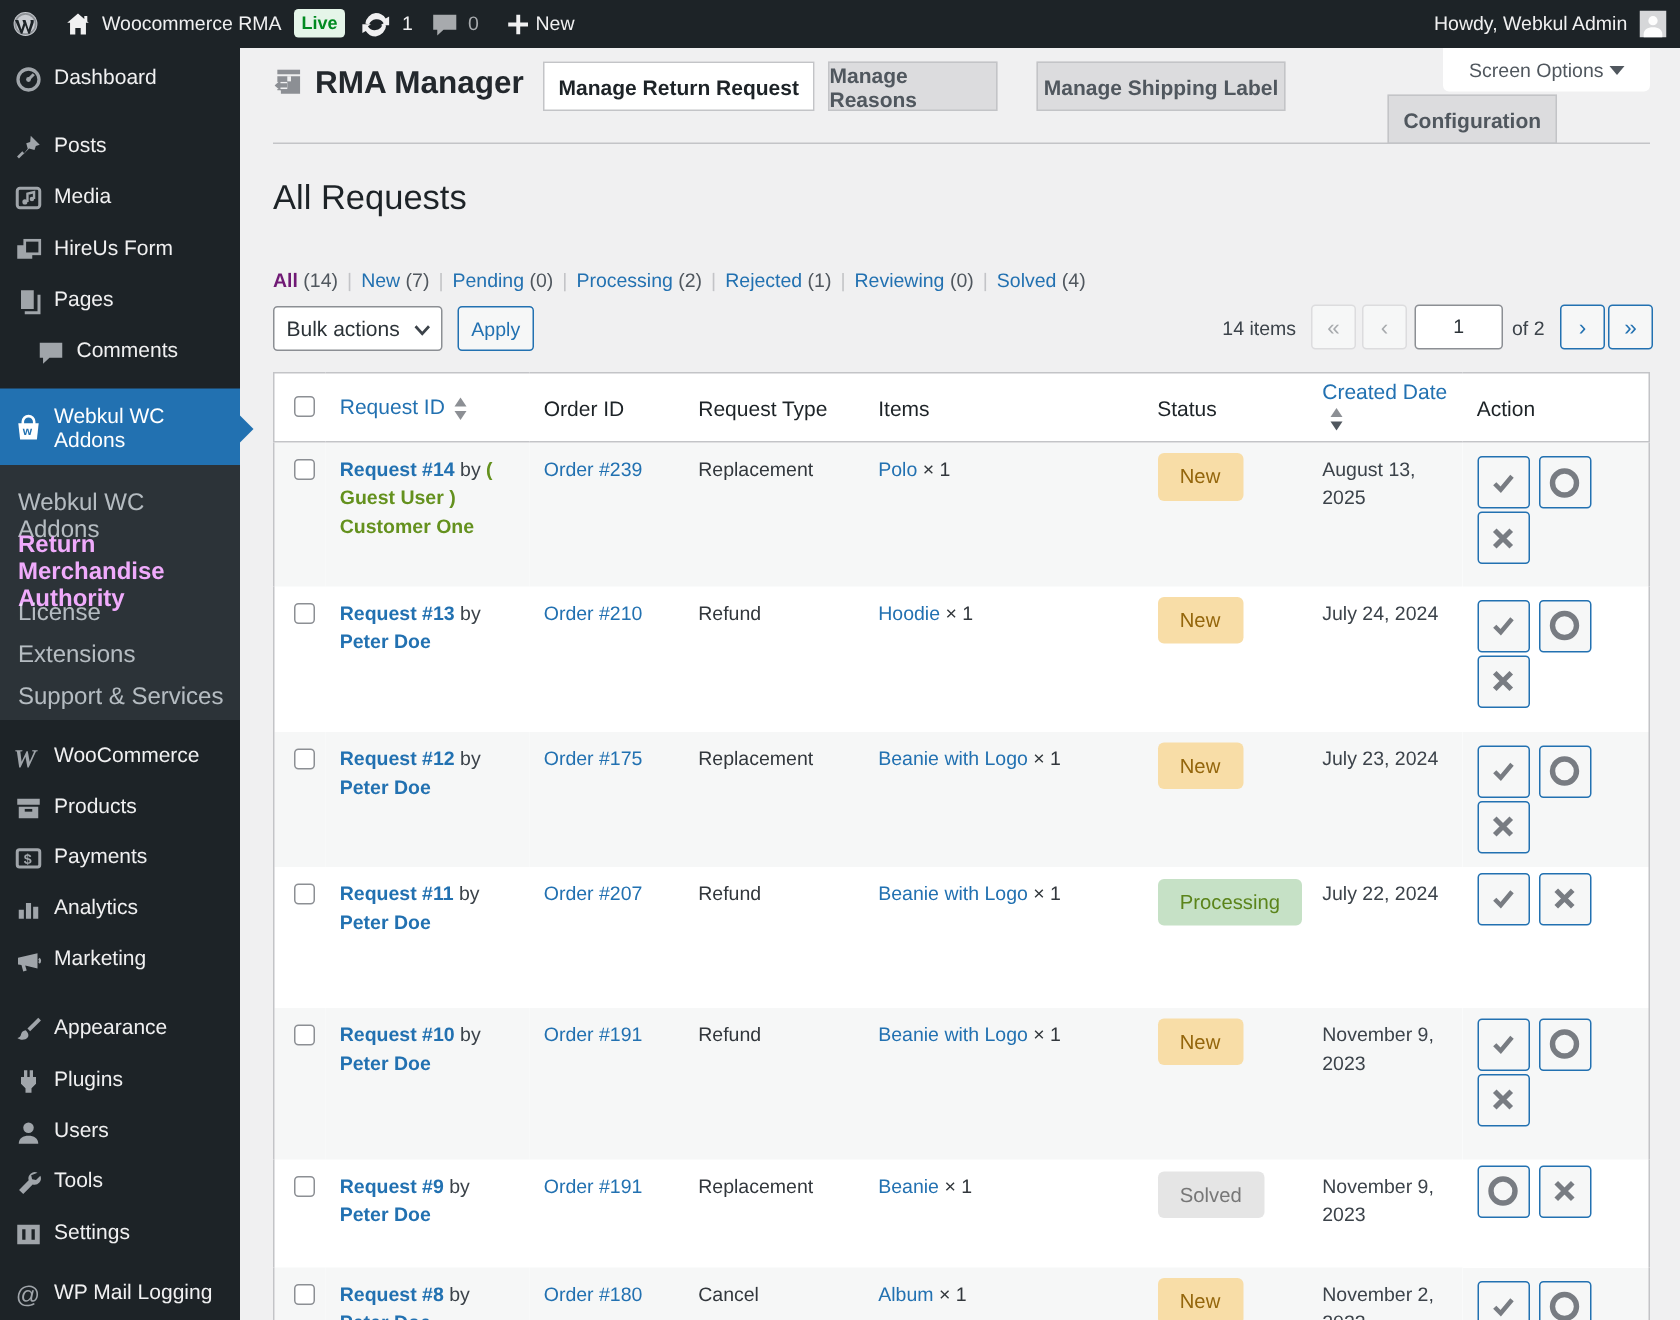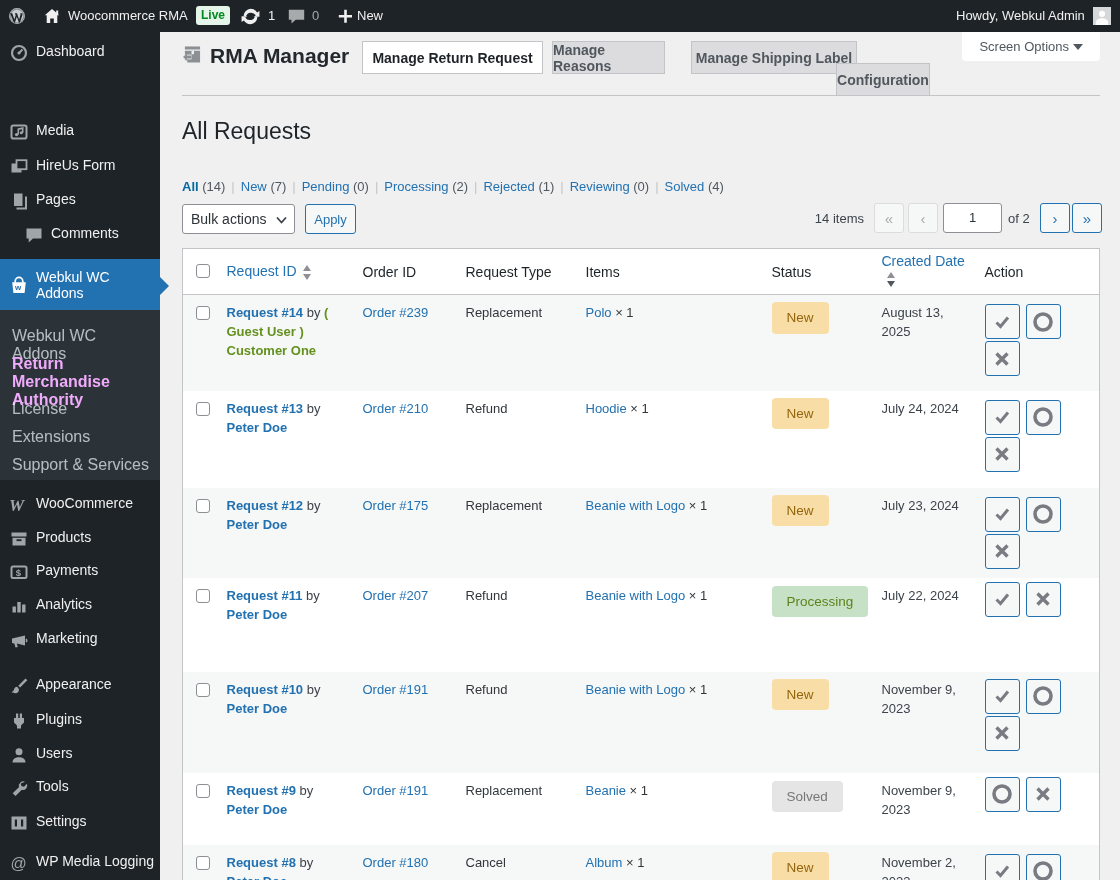--- a/index.html
+++ b/index.html
@@ -23,29 +23,29 @@
 .smi { position:absolute; left:12px; width:140px; color:rgba(240,246,252,.7); font-size:16px; line-height:18px; }
 .smi.act { color:#f0abfc; font-weight:700; }
 
 
 #rma-ico { position:absolute; left:183px; top:46px; width:18px; height:18px; }
 #h-title { position:absolute; left:210px; top:44px; font-size:21px; font-weight:700; color:#23282d; }
 .tab { position:absolute; height:33px; border:1px solid #c3c4c7; background:#dcdcde; color:#50575e; font-size:14px; font-weight:700; display:flex; align-items:center; justify-content:center; }
 #tab1 { left:362px; top:41px; width:181px; background:#fff; color:#1d2327; }
 #tab2 { left:552px; top:41px; width:113px; }
 #tab3 { left:691px; top:41px; width:166px; }
-#tab4 { left:836px; top:63px; width:94px; }
+#tab4 { left:925px; top:63px; width:113px; }
 #tabline { position:absolute; left:182px; top:95px; width:918px; height:1px; background:#c3c4c7; }
 #screenopt { position:absolute; left:962px; top:32px; width:138px; height:29px; background:#fff; border-radius:0 0 4px 4px; color:#50575e; font-size:13px; display:flex; align-items:center; justify-content:center; }
 
 
 #allreq { position:absolute; left:182px; top:118px; font-size:23px; font-weight:400; color:#1d2327; }
 #filters { position:absolute; left:182px; top:179px; font-size:13px; color:#50575e; }
 #filters a { color:#2271b1; }
-#filters .cur { color:#0369a1; font-weight:700; }
+#filters .cur { color:#701a75; font-weight:700; }
 #filters .sep { color:#c3c4c7; padding:0 6px; }
 #bulksel { position:absolute; left:182px; top:204px; width:113px; height:30px; border:1px solid #8c8f94; border-radius:3px; background:#fff; color:#2c3338; font-size:14px; display:flex; align-items:center; padding-left:8px; }
 
 #applybtn { position:absolute; left:305px; top:204px; width:51px; height:30px; border:1px solid #2271b1; border-radius:3px; background:#f6f7f7; color:#2271b1; font-size:13px; display:flex; align-items:center; justify-content:center; }
 #nitems { position:absolute; left:764px; top:211px; width:100px; text-align:right; font-size:13px; color:#3c434a; }
 .pgbtn { position:absolute; top:203px; width:30px; height:30px; border-radius:3px; font-size:15px; display:flex; align-items:center; justify-content:center; }
 .pgbtn.dis { background:#f6f7f7; border:1px solid #dcdcde; color:#a7aaad; }
 .pgbtn.en { background:#f6f7f7; border:1px solid #2271b1; color:#2271b1; }
 #pginput { position:absolute; left:943px; top:203px; width:59px; height:30px; border:1px solid #8c8f94; border-radius:3px; background:#fff; text-align:center; font-size:13px; color:#2c3338; line-height:28px; }
 #pgof { position:absolute; left:1008px; top:211px; font-size:13px; color:#3c434a; }
@@ -113,20 +113,27 @@
 </div>
 <div id="sidebar">
 <div class="mi" style="top:11px;">
       <span class="ic"><svg width="20" height="20" viewBox="0 0 20 20">
           <circle cx="10" cy="10" r="7" fill="none" stroke="#a0a5aa" stroke-width="2.2"></circle>
           <path d="M10 10L13.5 6.5" stroke="#a0a5aa" stroke-width="2"></path>
           <circle cx="10" cy="10" r="1.6" fill="#a0a5aa"></circle>
         </svg></span>
       <span class="lb">Dashboard</span>
     </div>
+<div class="mi" style="top:56px;">
+      <span class="ic"><svg width="20" height="20" viewBox="0 0 20 20">
+          <path d="M11.5 2.5l6 6-2.6.9-.9 2.6-3.6-1L6 15.5l3.5-4.4-1-3.6 2.6-.9z" fill="#a0a5aa"></path>
+          <path d="M6.5 13.5L3 17" stroke="#a0a5aa" stroke-width="1.8"></path>
+        </svg></span>
+      <span class="lb">Posts</span>
+    </div>
 <div class="mi" style="top:90px;">
       <span class="ic"><svg width="20" height="20" viewBox="0 0 20 20">
           <rect x="2.5" y="3.5" width="15" height="13" rx="1.8" fill="none" stroke="#a0a5aa" stroke-width="2"></rect>
           <circle cx="7.6" cy="12.6" r="1.7" fill="#a0a5aa"></circle>
           <path d="M9.3 12.6V7.2l4.4-1.1v4.6" stroke="#a0a5aa" stroke-width="1.6" fill="none"></path>
           <circle cx="12.3" cy="10.7" r="1.5" fill="#a0a5aa"></circle>
         </svg></span>
       <span class="lb">Media</span>
     </div>
 <div class="mi" style="top:125px;">
@@ -216,21 +223,21 @@
           <rect x="2.5" y="3.5" width="15" height="13" fill="#a0a5aa"></rect>
           <rect x="5.8" y="6.5" width="2.2" height="7" fill="#1d2327"></rect>
           <rect x="12" y="6.5" width="2.2" height="7" fill="#1d2327"></rect>
         </svg></span>
       <span class="lb">Settings</span>
     </div>
 <div class="mi" style="top:821px;">
       <span class="ic"><svg width="20" height="20" viewBox="0 0 20 20">
           <text x="1.5" y="15.5" font-size="16" fill="#a0a5aa" font-family="Liberation Sans">@</text>
         </svg></span>
-      <span class="lb">WP Media Logging</span>
+      <span class="lb">WP Mail Logging</span>
     </div>
 <div id="mi-active">
       <span class="ic"><svg width="20" height="20" viewBox="0 0 20 20">
           <path d="M6.2 7.8V6.2a3.8 3.8 0 0 1 7.6 0v1.6" fill="none" stroke="#fff" stroke-width="1.7"></path>
           <path d="M3.2 7.2h13.6L15.6 18H4.4z" fill="#fff"></path>
           <text x="6.1" y="15.3" font-size="8" font-weight="bold" fill="#2271b1" font-family="Liberation Sans">w</text>
         </svg></span>
       <span class="lb" style="line-height:16px;">Webkul WC<br>Addons</span>
       <span class="arrow"></span>
     </div>

